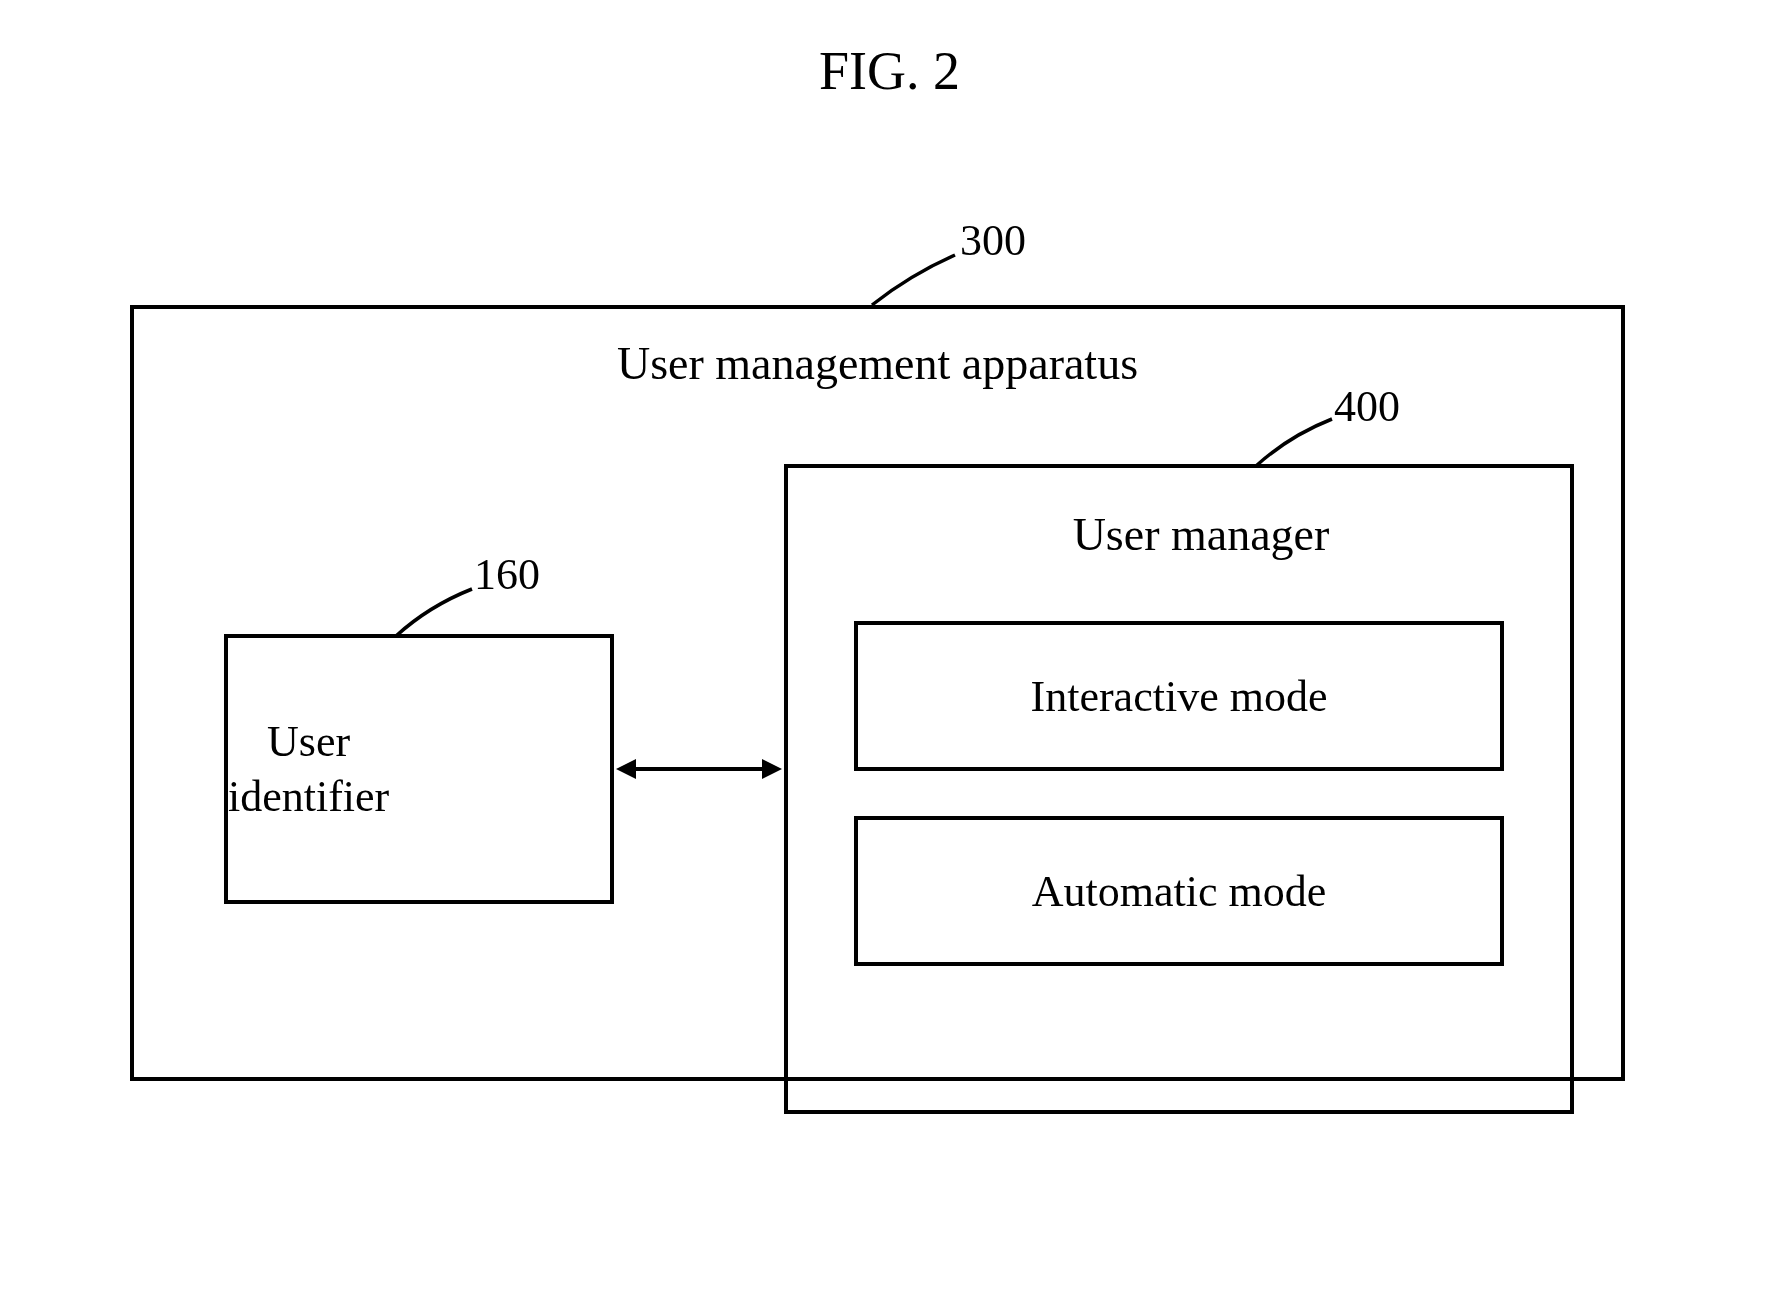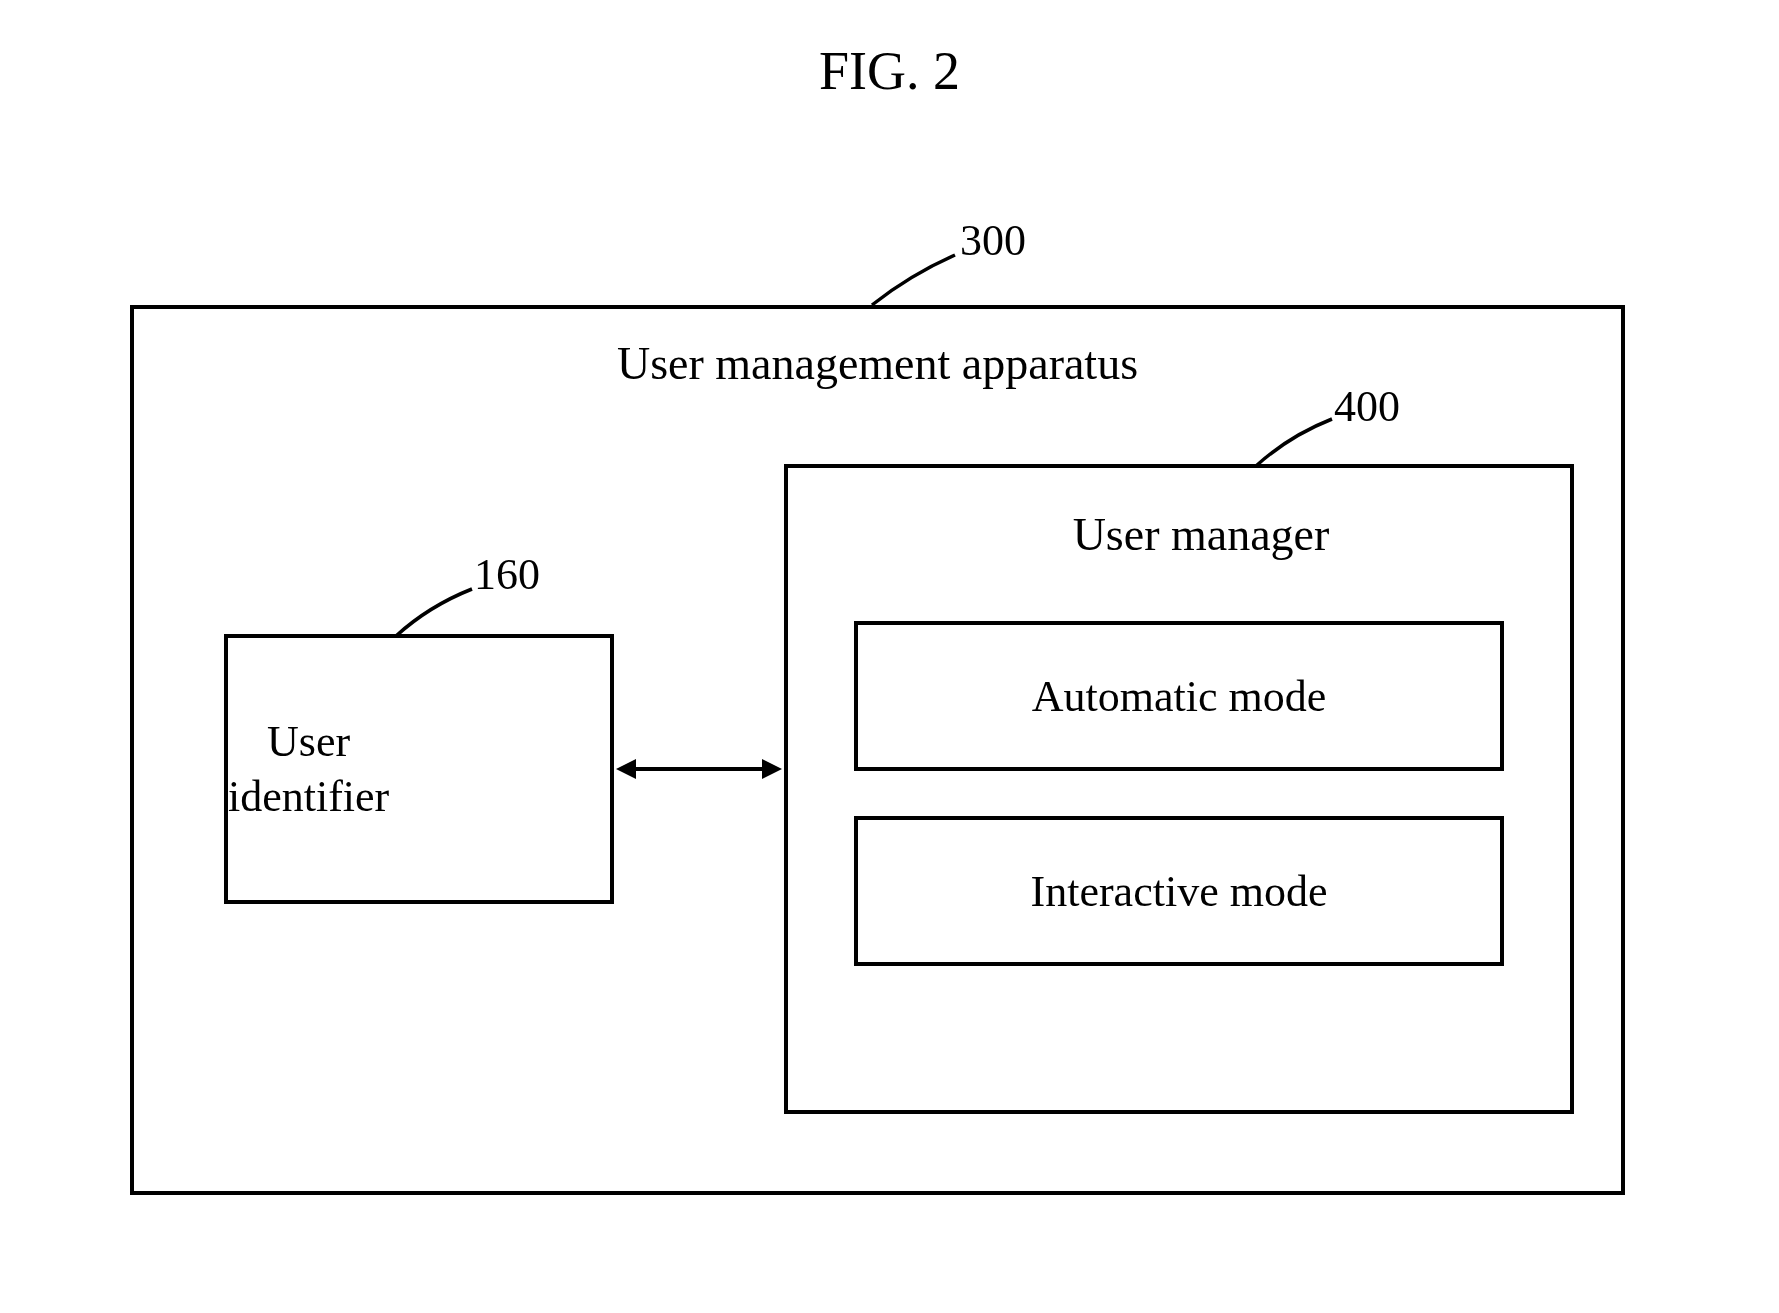--- a/index.html
+++ b/index.html
@@ -25,21 +25,21 @@
     font-weight: normal;
   }
   .leader-arc {
     position: absolute;
   }
   .outer-box {
     position: absolute;
     left: 130px;
     top: 305px;
     width: 1495px;
-    height: 890px;
+    height: 776px;
     border: 4px solid #000;
     background: #fff;
   }
   .outer-box-title {
     position: absolute;
     top: 28px;
     left: 50%;
     transform: translateX(-50%);
     font-size: 46px;
   }
@@ -110,22 +110,22 @@
     </div>
   </div>
 
   <svg class="leader-arc" style="left:1120px; top:105px; width:80px; height:55px;">
     <path d="M 2 52 Q 35 22 78 5" stroke="#000" stroke-width="3.5" fill="none"></path>
   </svg>
   <div class="reference-label" style="left:1200px; top:72px;">400</div>
 
   <div class="user-manager-box">
     <div class="user-manager-title">User manager</div>
+    <div class="mode-box">Interactive mode</div>
     <div class="mode-box">Automatic mode</div>
-    <div class="mode-box">Interactive mode</div>
   </div>
 
   <svg class="double-arrow" style="left:480px; top:440px; width:170px; height:40px;">
     <line x1="14" y1="20" x2="156" y2="20" stroke="#000" stroke-width="4"></line>
     <polygon points="2,20 22,10 22,30" fill="#000"></polygon>
     <polygon points="168,20 148,10 148,30" fill="#000"></polygon>
   </svg>
 
 </div>
 

